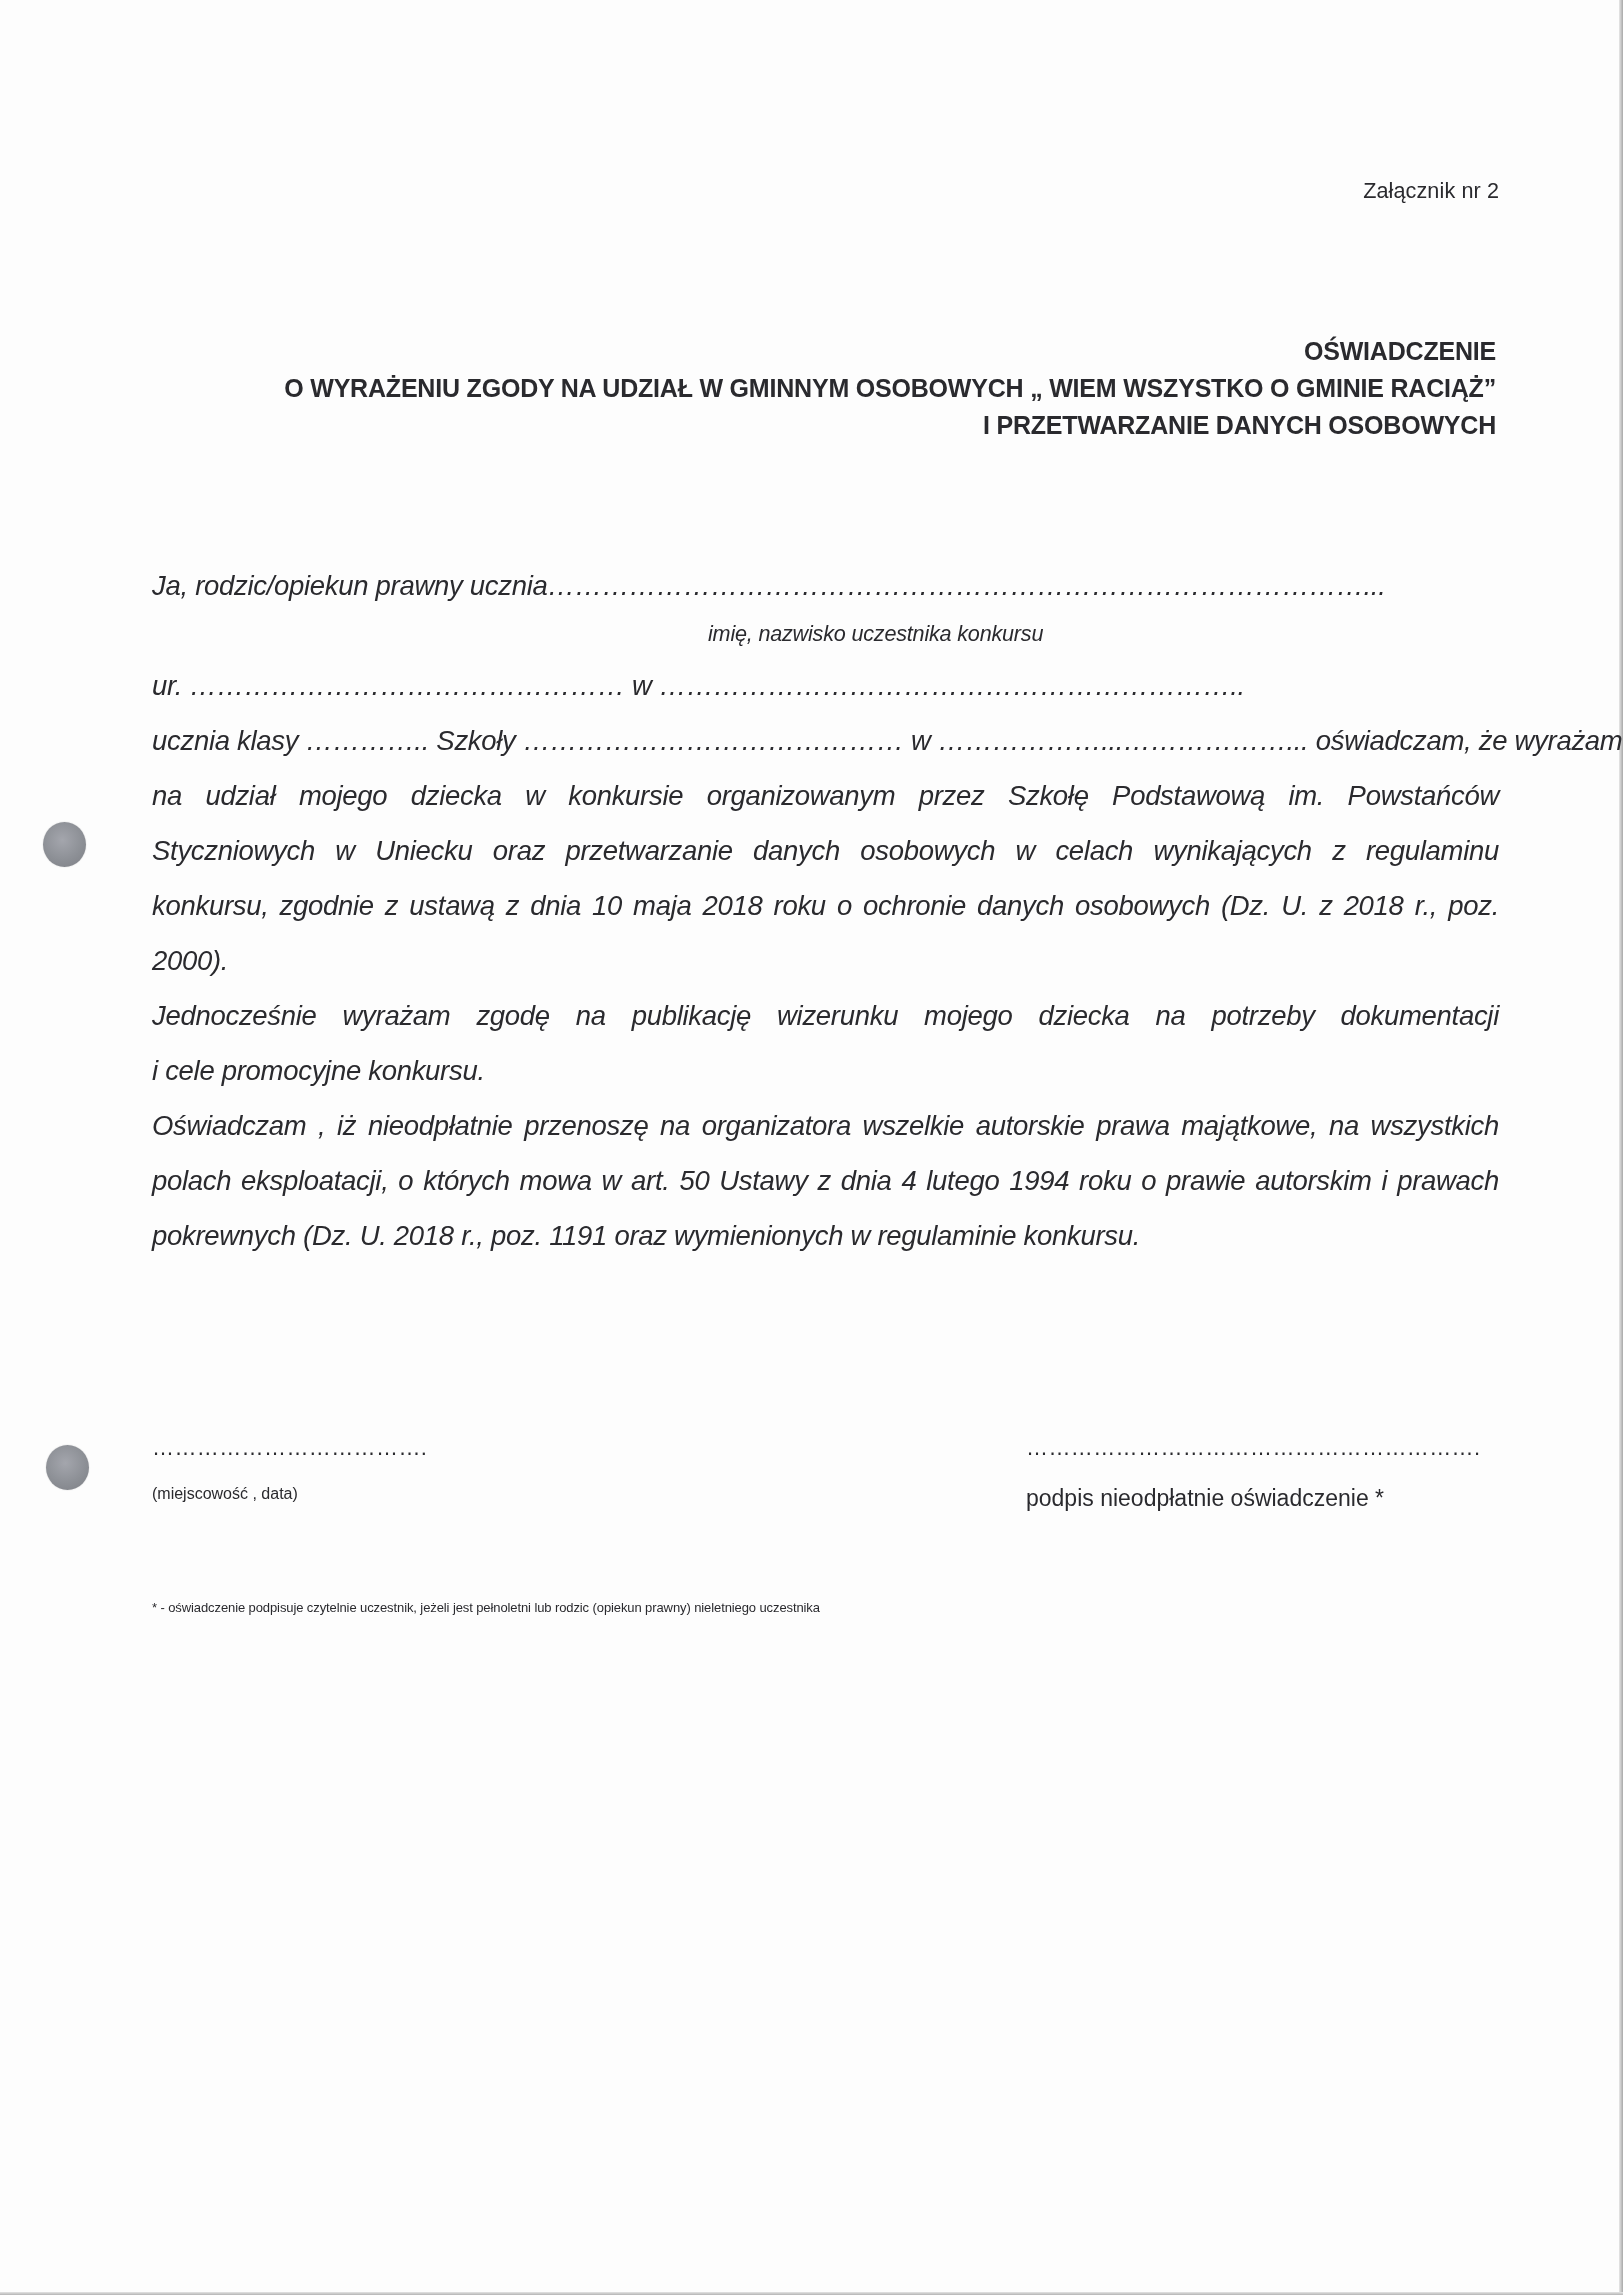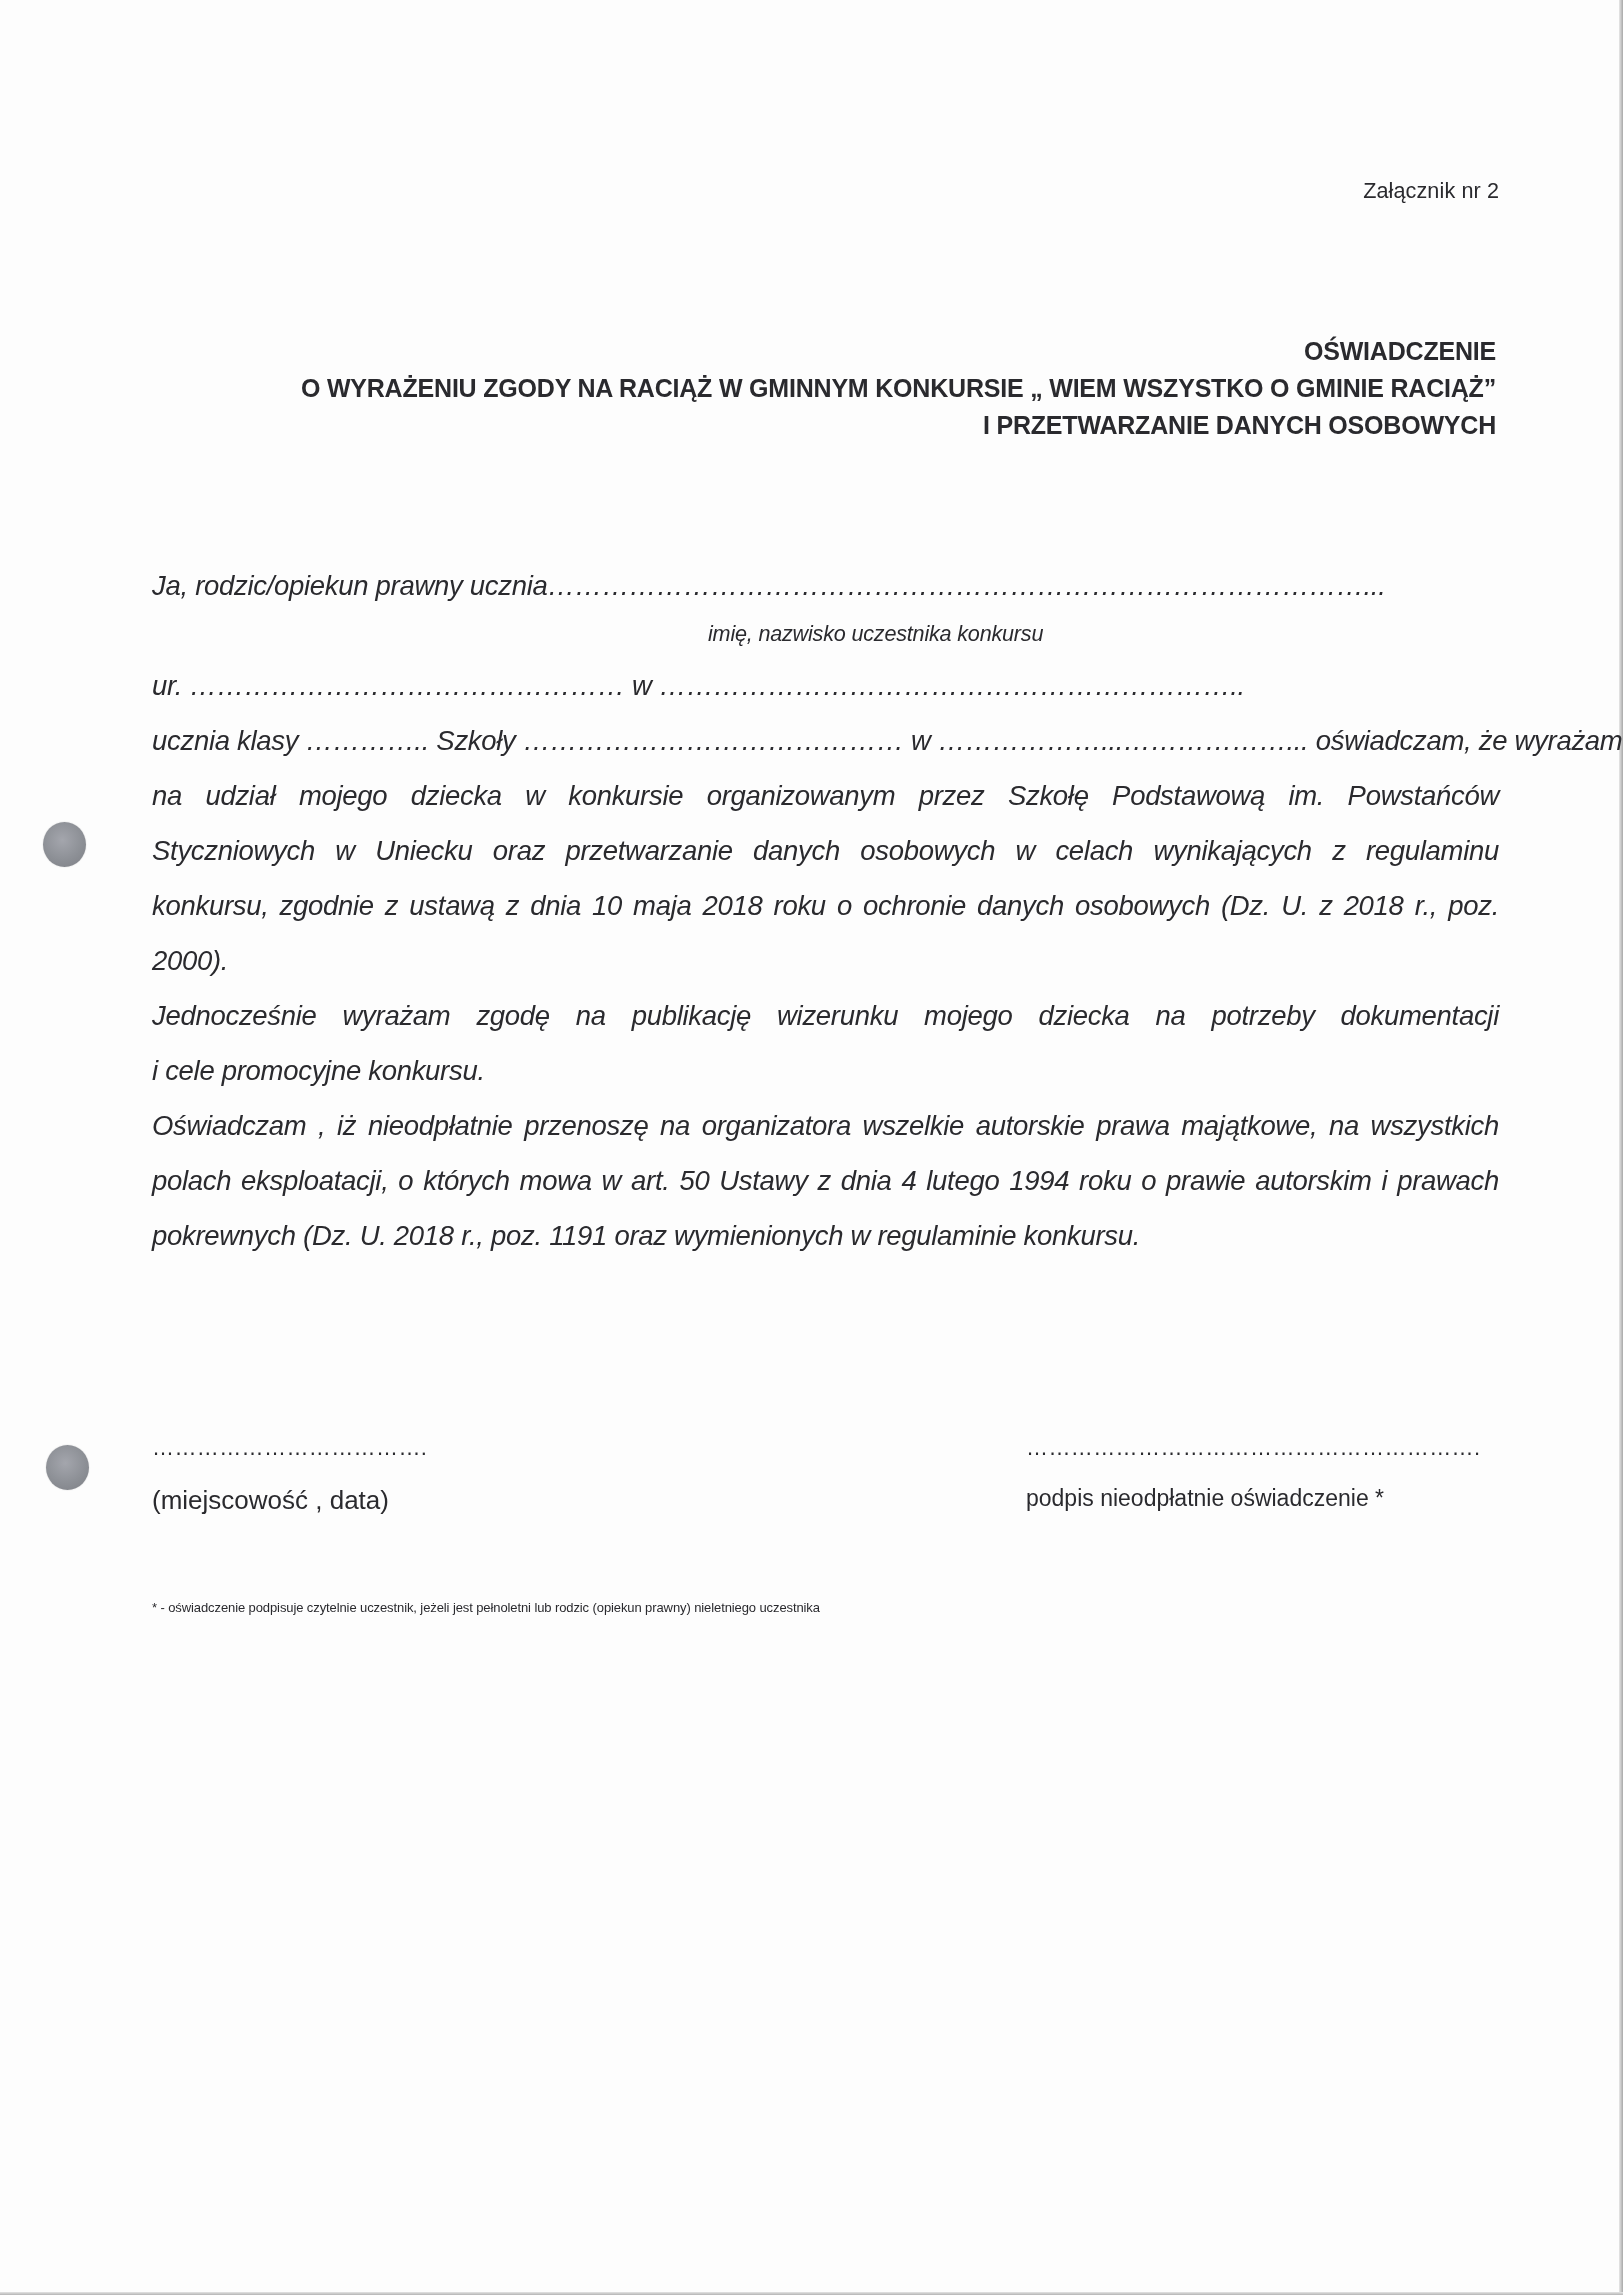--- a/index.html
+++ b/index.html
@@ -91,21 +91,21 @@
       position: absolute;
       left: 152px;
       top: 1435px;
       font-size: 22px;
       letter-spacing: 0.4px;
     }
     .sig-left-label {
       position: absolute;
       left: 152px;
       top: 1485px;
-      font-size: 26px;
+      font-size: 16px;
     }
     .sig-right-dots {
       position: absolute;
       left: 1026px;
       top: 1435px;
       font-size: 22px;
       letter-spacing: 0.4px;
     }
     .sig-right-label {
       position: absolute;
@@ -126,21 +126,21 @@
 
 <div class="page-edge-right"></div>
 <div class="page-edge-bottom"></div>
 <div class="punch-hole top"></div>
 <div class="punch-hole bottom"></div>
 
 <div class="attachment">Załącznik nr 2</div>
 
 <div class="title-block">
   <div>OŚWIADCZENIE</div>
-  <div>O WYRAŻENIU ZGODY NA RACIĄŻ W GMINNYM  KONKURSIE „ WIEM  WSZYSTKO O GMINIE RACIĄŻ”</div>
+  <div>O WYRAŻENIU ZGODY NA UDZIAŁ W GMINNYM  OSOBOWYCH „ WIEM  WSZYSTKO O GMINIE RACIĄŻ”</div>
   <div>I PRZETWARZANIE DANYCH OSOBOWYCH</div>
 </div>
 
 <div class="body-text" style="top: 558px;">
   <span class="line">
     <span>Ja, rodzic/opiekun prawny ucznia</span><span>………………………………………………………………………………...</span>
   </span>
 </div>
 
 <div class="caption-italic">imię, nazwisko uczestnika konkursu</div>

